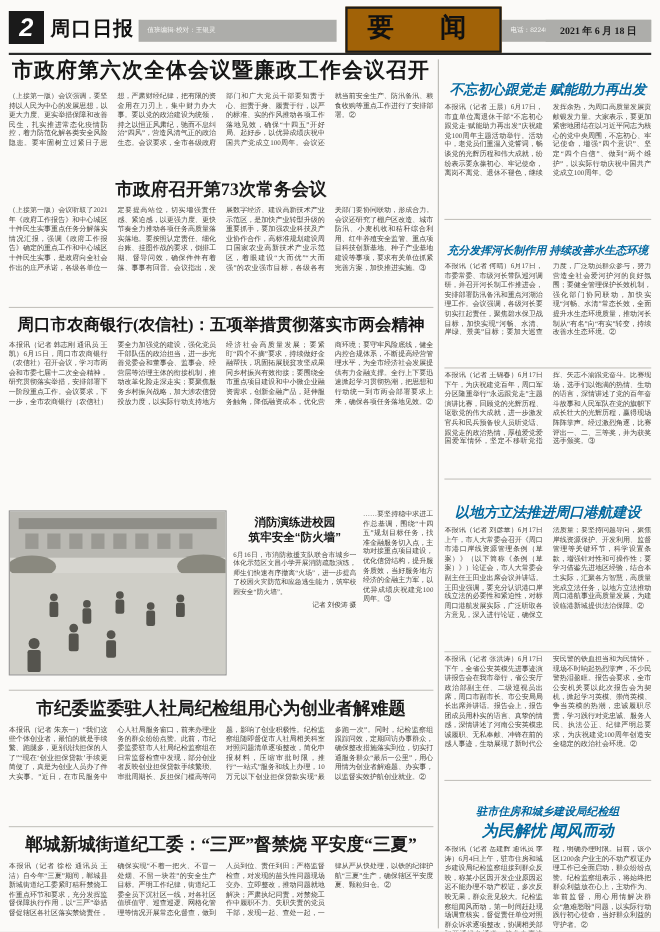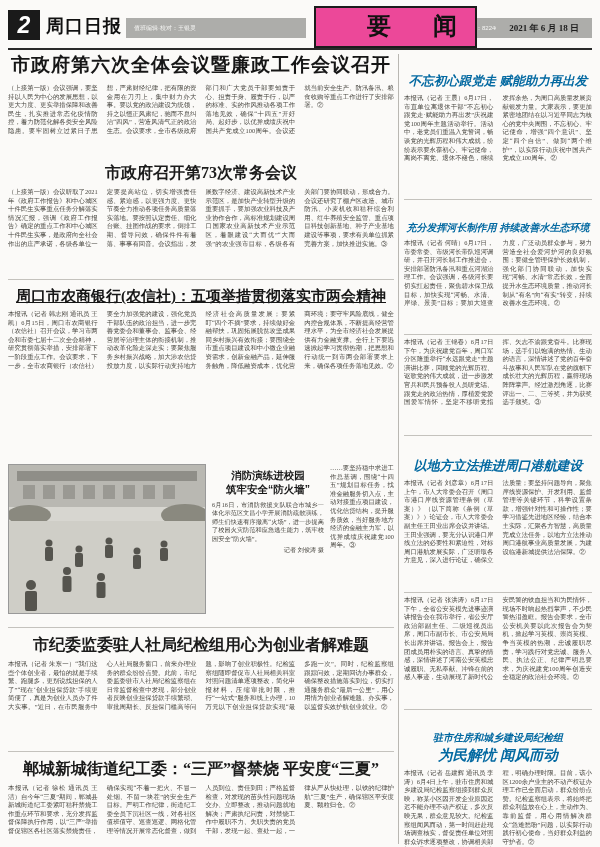--- a/index.html
+++ b/index.html
@@ -11,34 +11,34 @@
            font:bold 23px/30px "Liberation Sans",sans-serif;text-align:center;font-style:italic;}
   .masthead{position:absolute;left:38px;top:6px;font:bold 18px/24px "Liberation Serif",serif;
             letter-spacing:1px;color:#111;}
   .graybar{position:absolute;top:10px;height:20px;background:#adadaa;}
   .graybar.l{left:118px;width:180px;}
   .graybar.r{left:448px;width:136px;}
   .strip-txt{font:6px/20px "Liberation Sans",sans-serif;color:#f5f5f3;padding-left:8px;
              white-space:nowrap;overflow:hidden;display:block;}
   .datebox{position:absolute;left:488px;top:10px;width:96px;height:20px;background:#adadaa;
            font:bold 9px/20px "Liberation Serif",serif;color:#1d1d1d;text-align:center;}
-  .secbox{position:absolute;left:306px;top:-2px;width:138px;height:38px;background:#ec4899;
-          border:2px solid #1c1c1c;text-align:right;padding-left:21px;}
+  .secbox{position:absolute;left:306px;top:-2px;width:138px;height:38px;background:#a16207;
+          border:2px solid #1c1c1c;text-align:left;}
   .secbox span{font:bold 24px/36px "Liberation Serif",serif;letter-spacing:18px;padding-left:18px;color:#111;}
   #hdr-rule{position:absolute;left:8px;top:48px;width:584px;border-top:2px solid #2a2a2a;}
   
   #leftcol{position:absolute;left:8px;top:52px;width:386px;height:795px;}
   #rightcol{position:absolute;left:404px;top:52px;width:188px;height:795px;}
   .vrule{position:absolute;left:398px;top:54px;width:0;height:790px;border-left:1px solid #b9b7b2;}
   .hsep{border-top:1px solid #c4c2bd;margin:3px 0;}
   
   .h-main{font:bold 19px/26px "Liberation Sans",sans-serif;letter-spacing:1px;text-align:center;
           color:#161616;margin:0 0 6px 0;white-space:nowrap;}
   .h-sub{font:bold 16px/22px "Liberation Serif",serif;text-align:center;color:#1b1b1b;margin:6px 0 4px 0;}
-  .h-banner{font:bold 15px/20px "Liberation Serif",serif;text-align:center;color:#161616;margin:6px 0 4px 0;white-space:nowrap;text-decoration:underline;}
+  .h-banner{font:bold 15px/20px "Liberation Serif",serif;text-align:center;color:#161616;margin:6px 0 4px 0;white-space:nowrap;}
   .body4{column-count:4;column-gap:9px;font-size:6.4px;line-height:8.6px;text-align:justify;
          color:#47453f;overflow:hidden;}
   .body2{column-count:2;column-gap:9px;font-size:6.4px;line-height:8.6px;text-align:justify;
          color:#47453f;overflow:hidden;}
   .rh{font-family:"Liberation Sans",sans-serif;font-weight:bold;text-align:center;color:#0369a1;
       white-space:nowrap;margin:21px 0 4px 0;font-style:italic;}
   
   #photo-row{position:relative;height:160px;margin-top:20px;}
   #photo{position:absolute;left:0;top:0;width:196px;height:148px;border:1px solid #999;background:#d9d8d3;}
   #cap{position:absolute;left:204px;top:4px;width:112px;height:150px;}

